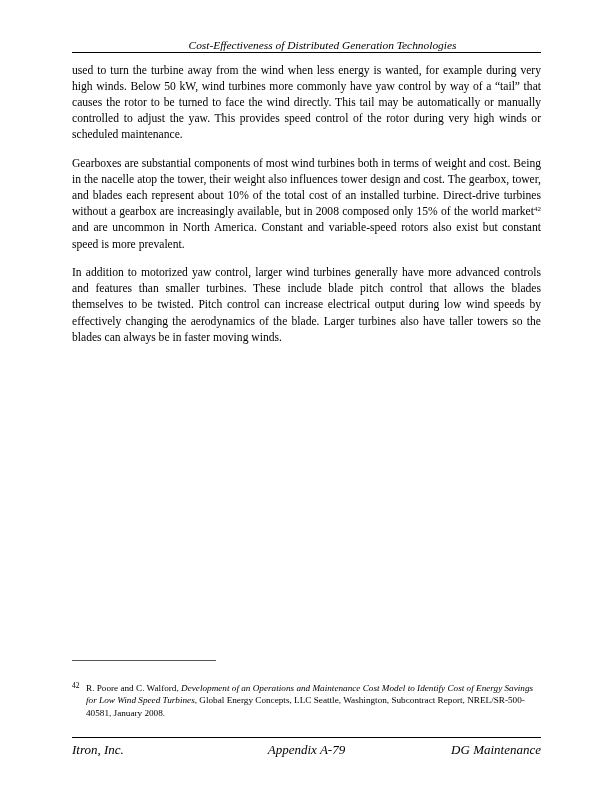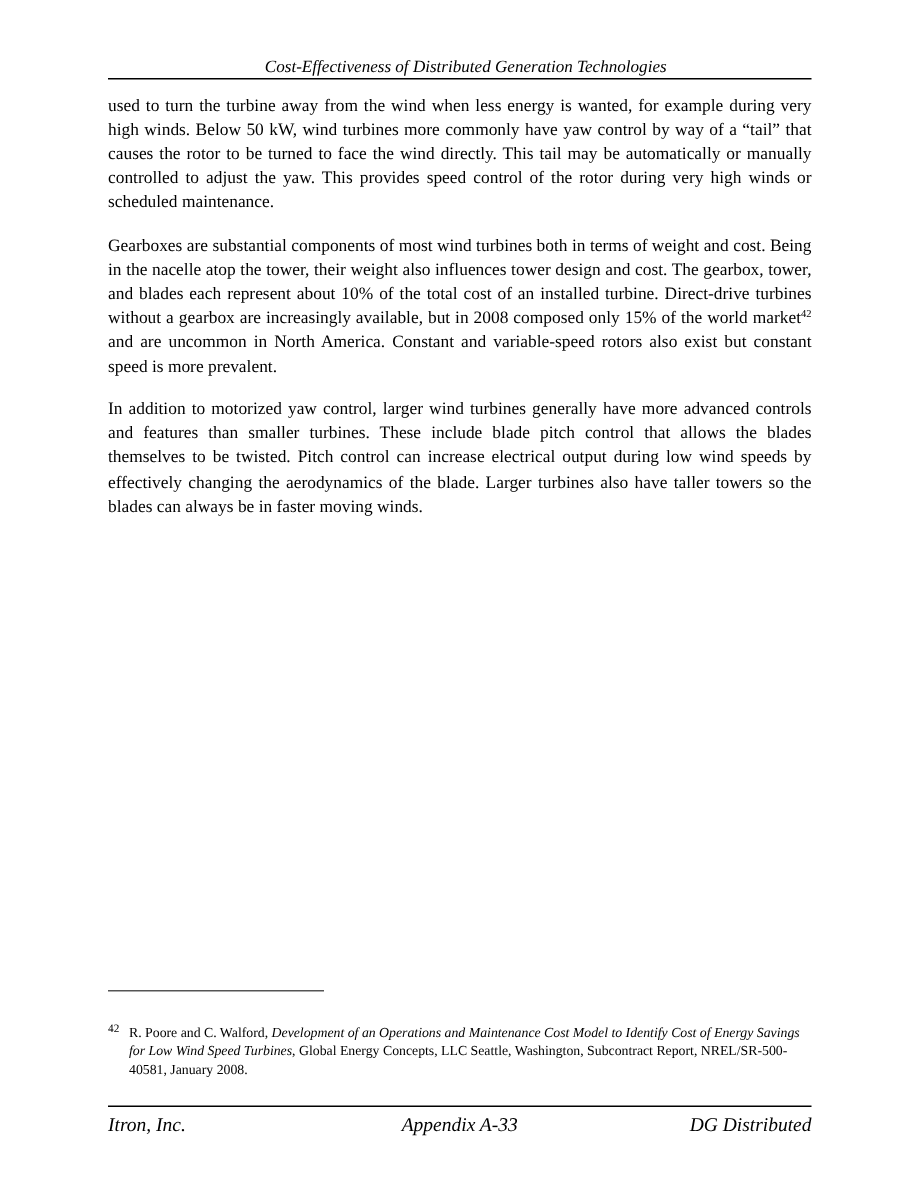--- a/index.html
+++ b/index.html
@@ -1,21 +1,21 @@
 <!DOCTYPE html>
 <html><head>
 <meta charset="utf-8">
 <style>
   html, body { margin: 0; padding: 0; background: #ffffff; }
   body {
     width: 612px; height: 792px; position: relative; overflow: hidden;
     font-family: "Liberation Serif", "DejaVu Serif", serif; color: #000;
   }
   .page-header {
-    position: absolute; left: 76px; top: 38px; width: 469px;
+    position: absolute; left: 88px; top: 38px; width: 469px;
     text-align: center; font-style: italic; font-size: 11.4px; line-height: 14px;
   }
   .header-rule {
     position: absolute; left: 72px; top: 52px; width: 469px; height: 0;
     border-top: 1.5px solid #000;
   }
   .body-text {
     position: absolute; left: 72px; top: 63px; width: 469px;
   }
   .para {
@@ -63,15 +63,15 @@
 <div class="fn-rule"></div>
 
 <div class="footnote">
   <span class="fn-num">42</span>
   <div class="fn-body"><span>R.  Poore and C.  Walford, </span><i>Development of an Operations and Maintenance Cost Model to Identify Cost of Energy Savings for Low Wind Speed Turbines</i><span>, Global Energy Concepts, LLC Seattle, Washington, Subcontract Report, NREL/SR-500-40581, January 2008.</span></div>
 </div>
 
 <div class="footer-rule"></div>
 <div class="footer">
   <span class="f-left">Itron, Inc.</span>
-  <span class="f-center">Appendix A-33</span>
-  <span class="f-right">DG Distributed</span>
+  <span class="f-center">Appendix A-79</span>
+  <span class="f-right">DG Maintenance</span>
 </div>
 
 </body></html>

